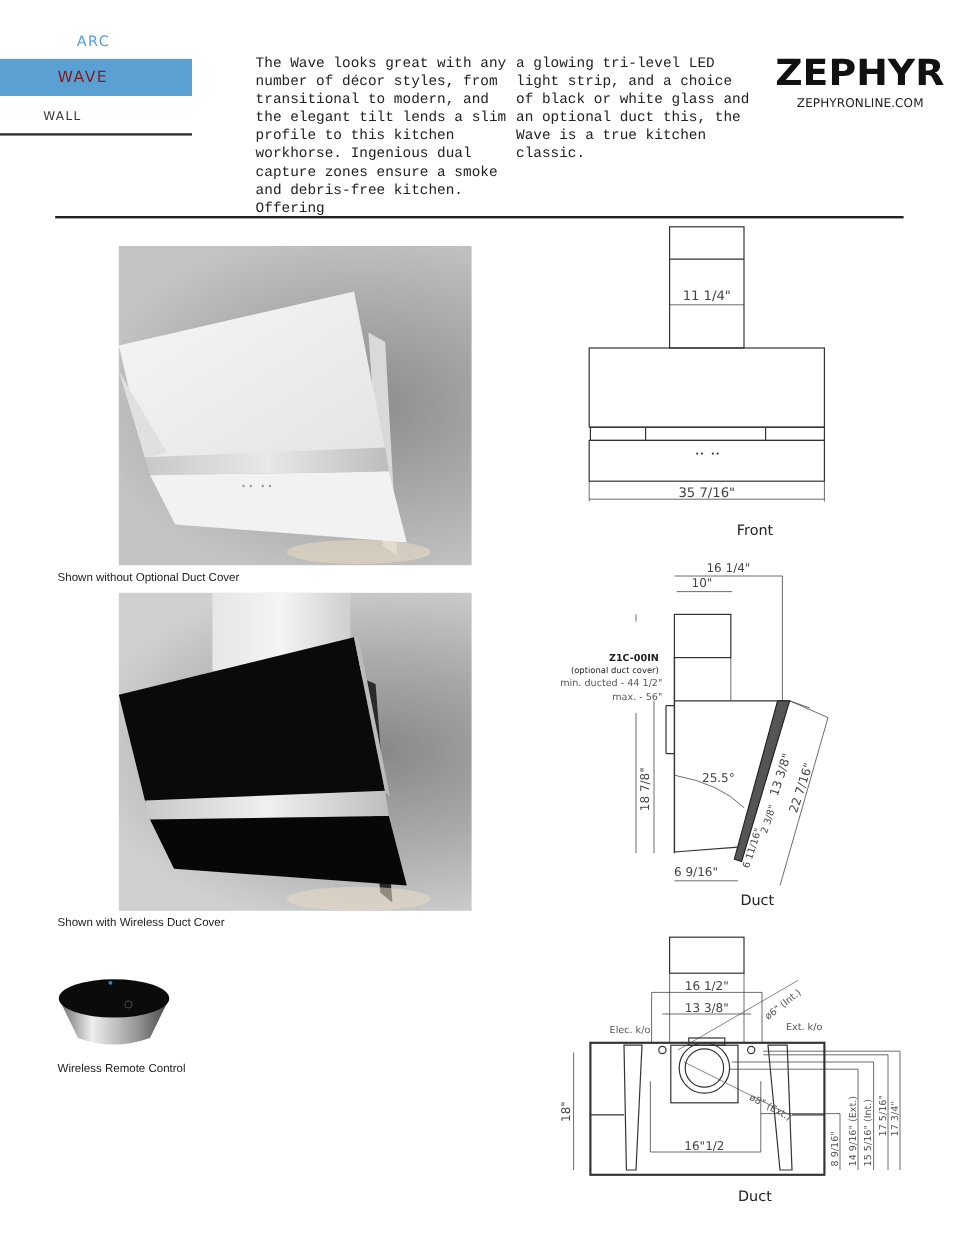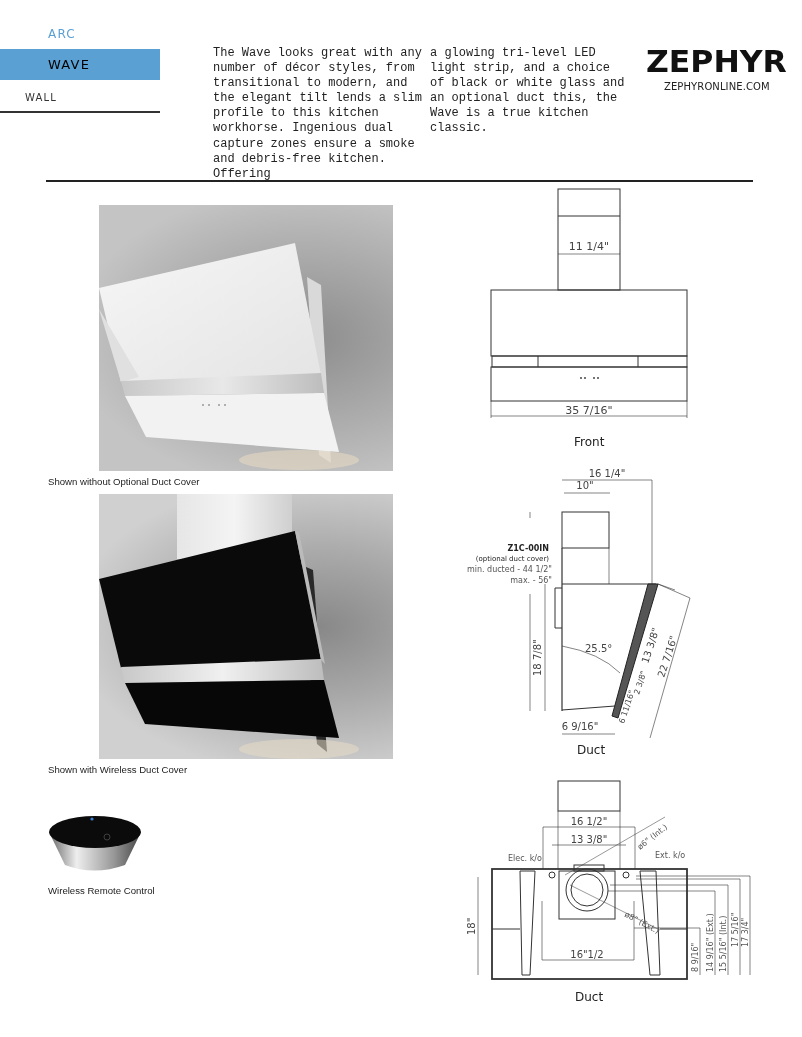--- a/index.html
+++ b/index.html
@@ -1,23 +1,23 @@
 <!DOCTYPE html>
 <html><head>
 <meta charset="utf-8">
 <style>
   * { box-sizing: border-box; margin: 0; padding: 0; }
   html, body { width: 802px; height: 1037px; background: #ffffff; overflow: hidden; }
   body { position: relative; font-family: "DejaVu Sans", sans-serif; color: #222; }
 
   
   .nav-item { position: absolute; left: 0; width: 160px; font-family: "DejaVu Sans", sans-serif; letter-spacing: 1.2px; }
-  .nav-arc { top: 27px; height: 18px; padding-left: 48px; font-size: 12px; color: #5a9fd3; }
-  .nav-wave { top: 49px; height: 31px; line-height: 31px; padding-left: 48px; font-size: 13px; color: #000000; background: #5ba0d3; }
-  .nav-wall { top: 92px; height: 20px; padding-left: 25px; font-size: 10px; color: #333; }
+  .nav-arc { top: 27px; height: 18px; padding-left: 64px; font-size: 12px; color: #5a9fd3; }
+  .nav-wave { top: 49px; height: 31px; line-height: 31px; padding-left: 48px; font-size: 13px; color: #7f1d1d; background: #5ba0d3; }
+  .nav-wall { top: 92px; height: 20px; padding-left: 36px; font-size: 10px; color: #333; }
   .nav-underline { position: absolute; left: 0; top: 111px; width: 160px; height: 2px; background: #333; }
 
   
   .desc { position: absolute; top: 46px; font-family: Liberation Mono, monospace; font-size: 12px; line-height: 15.1px; color: #222; }
   .desc-1 { left: 213px; width: 210px; }
   .desc-2 { left: 430px; width: 200px; }
 
   
   .logo { position: absolute; left: 646px; top: 44px; font-family: "DejaVu Sans", sans-serif; font-weight: 900; font-size: 30px; letter-spacing: 0px; color: #111; transform: scaleX(1.05); transform-origin: left; }
   .logo-url { position: absolute; left: 648px; top: 81px; font-size: 10px; color: #222; letter-spacing: 0.1px; margin-left: 16px; }
@@ -33,21 +33,21 @@
   .caption { position: absolute; left: 48px; font-size: 9.6px; color: #222; font-family: Liberation Sans, sans-serif; }
   .cap-1 { top: 476px; }
   .cap-2 { top: 764px; }
   .cap-3 { top: 885px; }
 
   .remote { position: absolute; left: 47px; top: 810px; width: 95px; height: 65px; }
 
   
   .drawing { position: absolute; }
   .drawing svg text { font-family: "DejaVu Sans", sans-serif; }
-  .view-label { position: absolute; font-size: 12px; color: #222; font-family: "DejaVu Sans", sans-serif; }
+  .view-label { position: absolute; font-size: 12px; color: #222; font-family: "DejaVu Sans", sans-serif; margin-left: 40px; }
 </style>
 </head>
 <body>
 
 <div class="nav-item nav-arc">ARC</div>
 <div class="nav-item nav-wave">WAVE</div>
 <div class="nav-item nav-wall">WALL</div>
 <div class="nav-underline"></div>
 
 <p class="desc desc-1">The Wave looks great with any number of décor styles, from transitional to modern, and the elegant tilt lends a slim profile to this kitchen workhorse. Ingenious dual capture zones ensure a smoke and debris-free kitchen. Offering</p>

